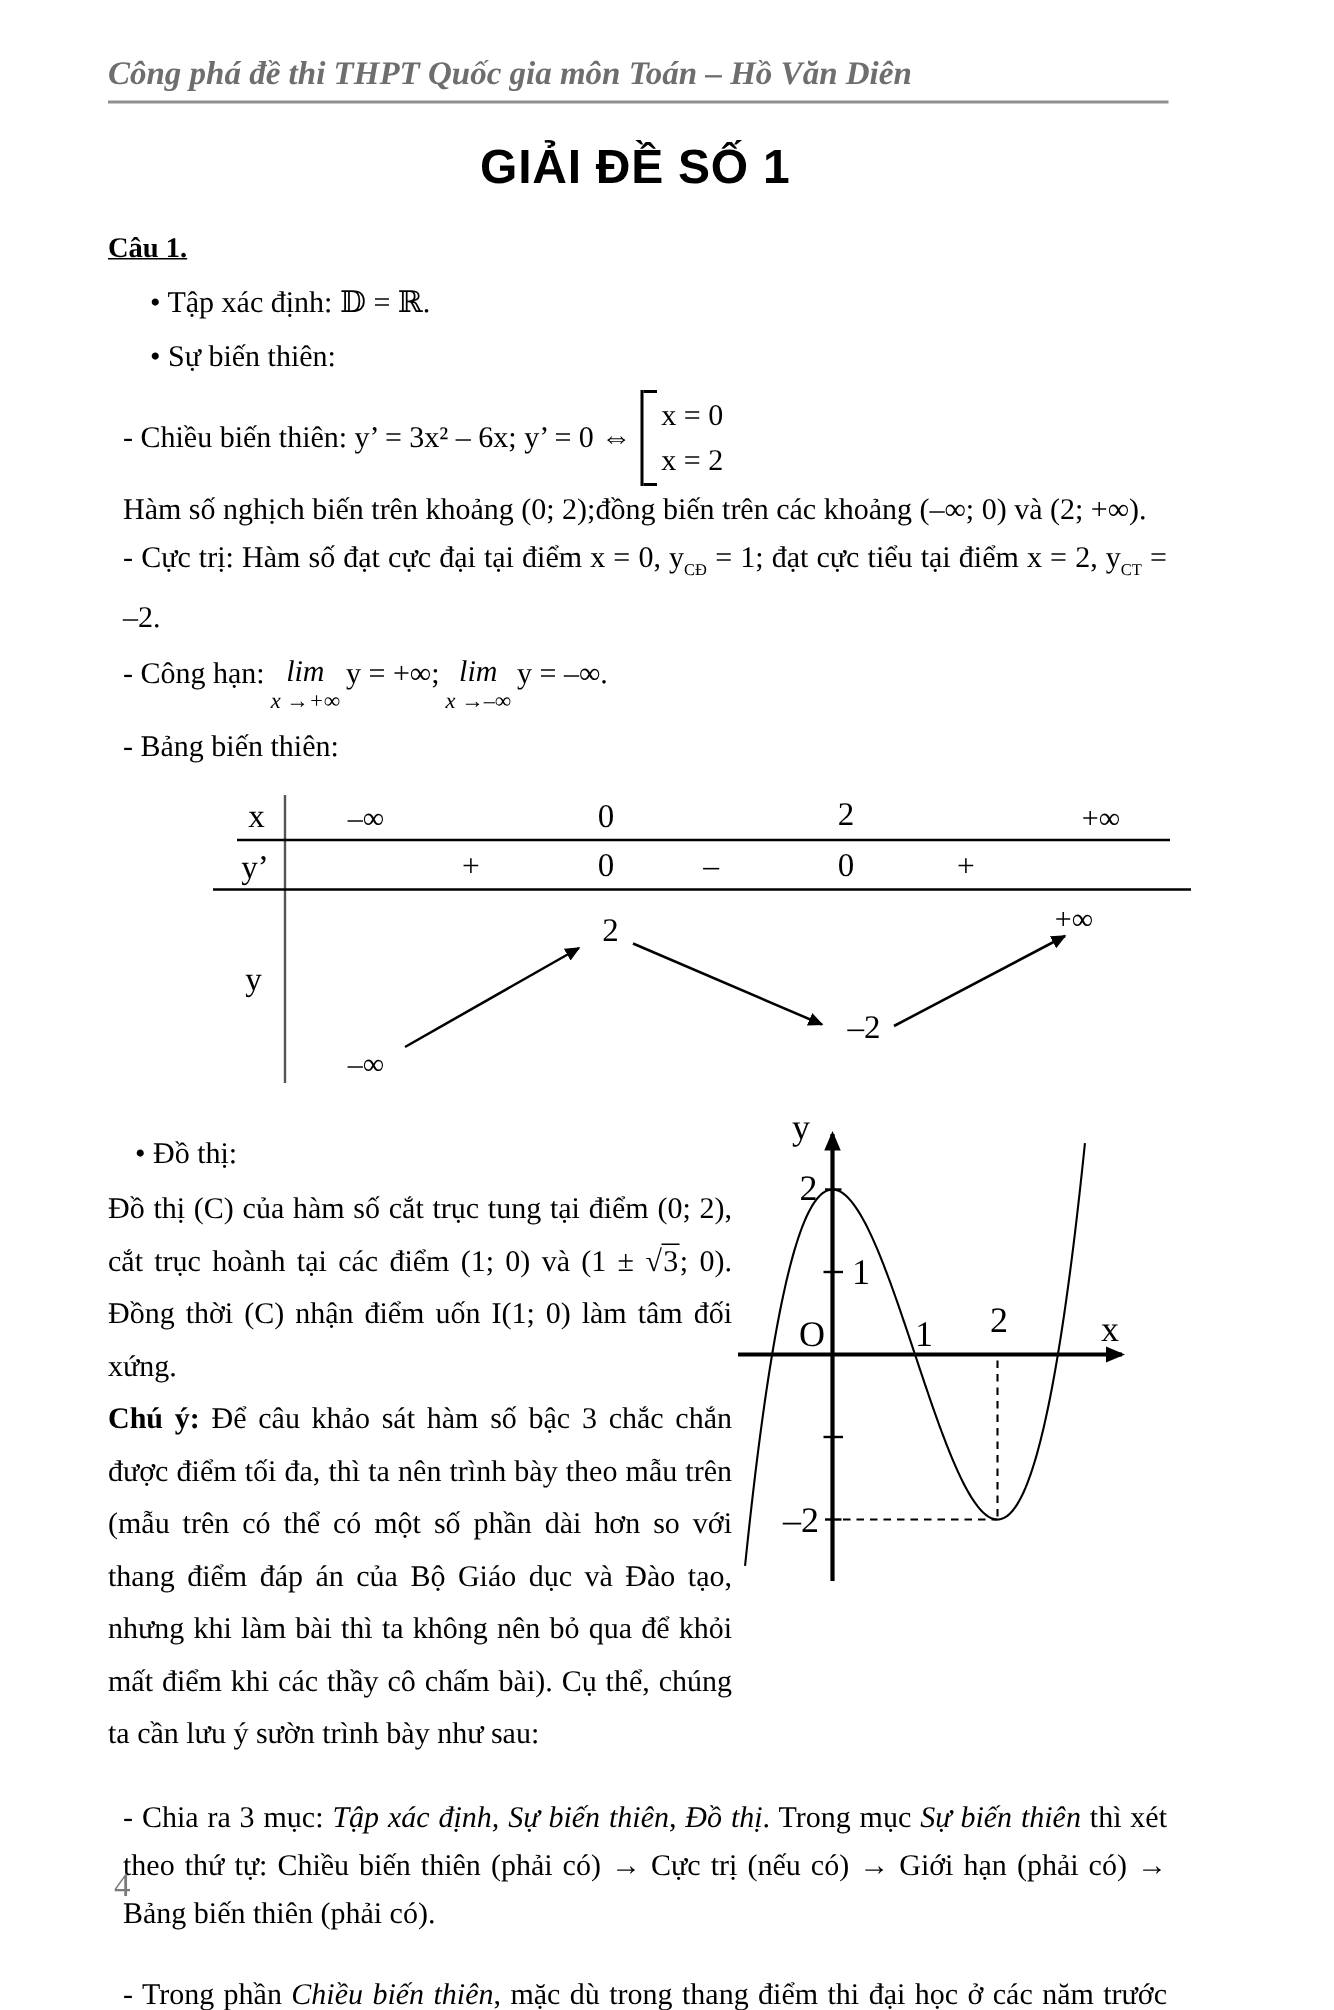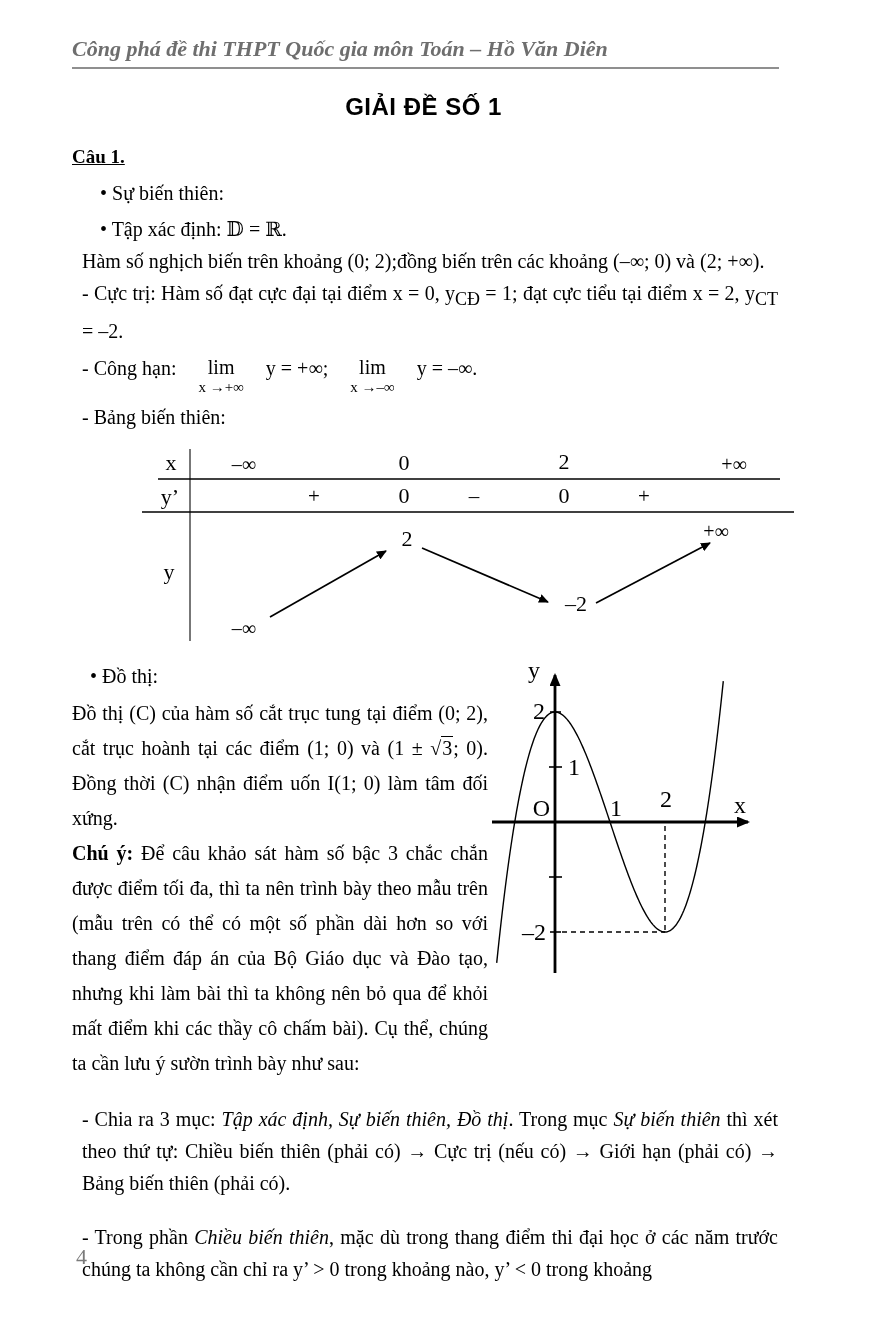--- a/index.html
+++ b/index.html
@@ -3,54 +3,54 @@
 <meta charset="utf-8">
 <style>
   html,body { margin:0; padding:0; background:#ffffff; }
   body { width:889px; height:1340px; font-family:"Liberation Serif","DejaVu Serif",serif; color:#000; }
   .page { position:relative; width:847px; height:1340px; overflow:hidden; background:#fff; }
 
   .header { margin:36px 68px 0 72px; padding-bottom:5px; border-bottom:2px solid #8f8f8f;
             color:#6e6e6e; font-style:italic; font-weight:bold; font-size:22px; }
 
   .doc-title { text-align:center; margin-top:24px; font-family:"Liberation Sans","DejaVu Sans",sans-serif;
-               font-weight:bold; font-size:24px; letter-spacing:0.5px; }
+               font-weight:bold; font-size:32px; letter-spacing:0.5px; }
 
   .content { margin:0 69px 0 72px; font-size:20px; line-height:32px; }
 
   .question-label { margin-top:20px; font-weight:bold; font-size:19px; text-decoration:underline; }
   .bullet-line { padding-left:28px; margin-top:4px; }
   .dash-line  { padding-left:10px; margin-top:2px; }
   .para { padding-left:10px; text-align:justify; }
 
   
   .eq-row { display:flex; align-items:center; padding-left:10px; margin-top:6px; }
   .cases { display:inline-flex; flex-direction:column; justify-content:center;
            border-left:2px solid #000; position:relative; padding:2px 0 2px 12px; margin-left:6px; }
   .cases::before, .cases::after { content:""; position:absolute; left:0; width:9px; height:2px; background:#000; }
   .cases::before { top:0; } .cases::after { bottom:0; }
   .cases .case-line { line-height:30px; }
 
   
   .lim-row { display:flex; align-items:flex-start; padding-left:10px; margin-top:8px; }
   .lim-row > span { line-height:26px; }
-  .lim { display:inline-flex; flex-direction:column; align-items:center; margin:0 22px; }
+  .lim { display:inline-flex; flex-direction:column; align-items:center; margin:0 4px;font-style:italic; }
   .lim .lim-op { line-height:24px; }
   .lim .lim-under { font-size:15px; line-height:16px; }
 
-  sub.small { font-size:18px; }
+  sub.small { font-size:11px; }
 
   .bbt-svg { display:block; margin:12px 0 0 52px; }
   svg text { font-family:"Liberation Serif","DejaVu Serif",serif; }
 
   
   .dothi-row { display:flex; margin-top:10px; }
   .dothi-left { width:458px; line-height:35px; }
   .dothi-left .para { padding-left:0; }
-  .dothi-left .bullet-line { padding-left:18px; margin:4px 0 2px 0; }
+  .dothi-left .bullet-line { padding-left:18px; margin:16px 0 2px 0; }
   .dothi-right { flex:1; display:flex; justify-content:flex-end; align-items:flex-start; }
 
   .sqrt { white-space:nowrap; }
   .radicand { border-top:1.5px solid #000; padding:0 1px; }
 
   .it { font-style:italic; }
   .bold-it { font-weight:bold; }
 
   .notes-para { padding-left:10px; text-align:justify; margin-top:22px; }
 
@@ -62,23 +62,30 @@
 <div class="page">
 
   <div class="header">Công phá đề thi THPT Quốc gia môn Toán – Hồ Văn Diên</div>
 
   <div class="doc-title">GIẢI ĐỀ SỐ 1</div>
 
   <div class="content">
 
     <div class="question-label">Câu 1.</div>
 
+    <div class="bullet-line">• Tập xác định: 𝔻 = ℝ.</div>
     <div class="bullet-line">• Sự biến thiên:</div>
-    <div class="bullet-line">• Tập xác định: 𝔻 = ℝ.</div>
 
+    <div class="eq-row">
+      <span>- Chiều biến thiên: y’ = 3x² – 6x; y’ = 0 ⇔</span>
+      <span class="cases">
+        <span class="case-line">x = 0</span>
+        <span class="case-line">x = 2</span>
+      </span>
+    </div>
 
 
     <div class="para">Hàm số nghịch biến trên khoảng (0; 2);đồng biến trên các khoảng (–∞; 0) và (2; +∞).</div>
 
     <div class="para">
       <span>- Cực trị: Hàm số đạt cực đại tại điểm x = 0, y</span><sub class="small">CĐ</sub><span> = 1; đạt cực tiểu tại điểm x = 2, y</span><sub class="small">CT</sub><span> = –2.</span>
     </div>
 
     <div class="lim-row">
       <span>- Công hạn:</span>

